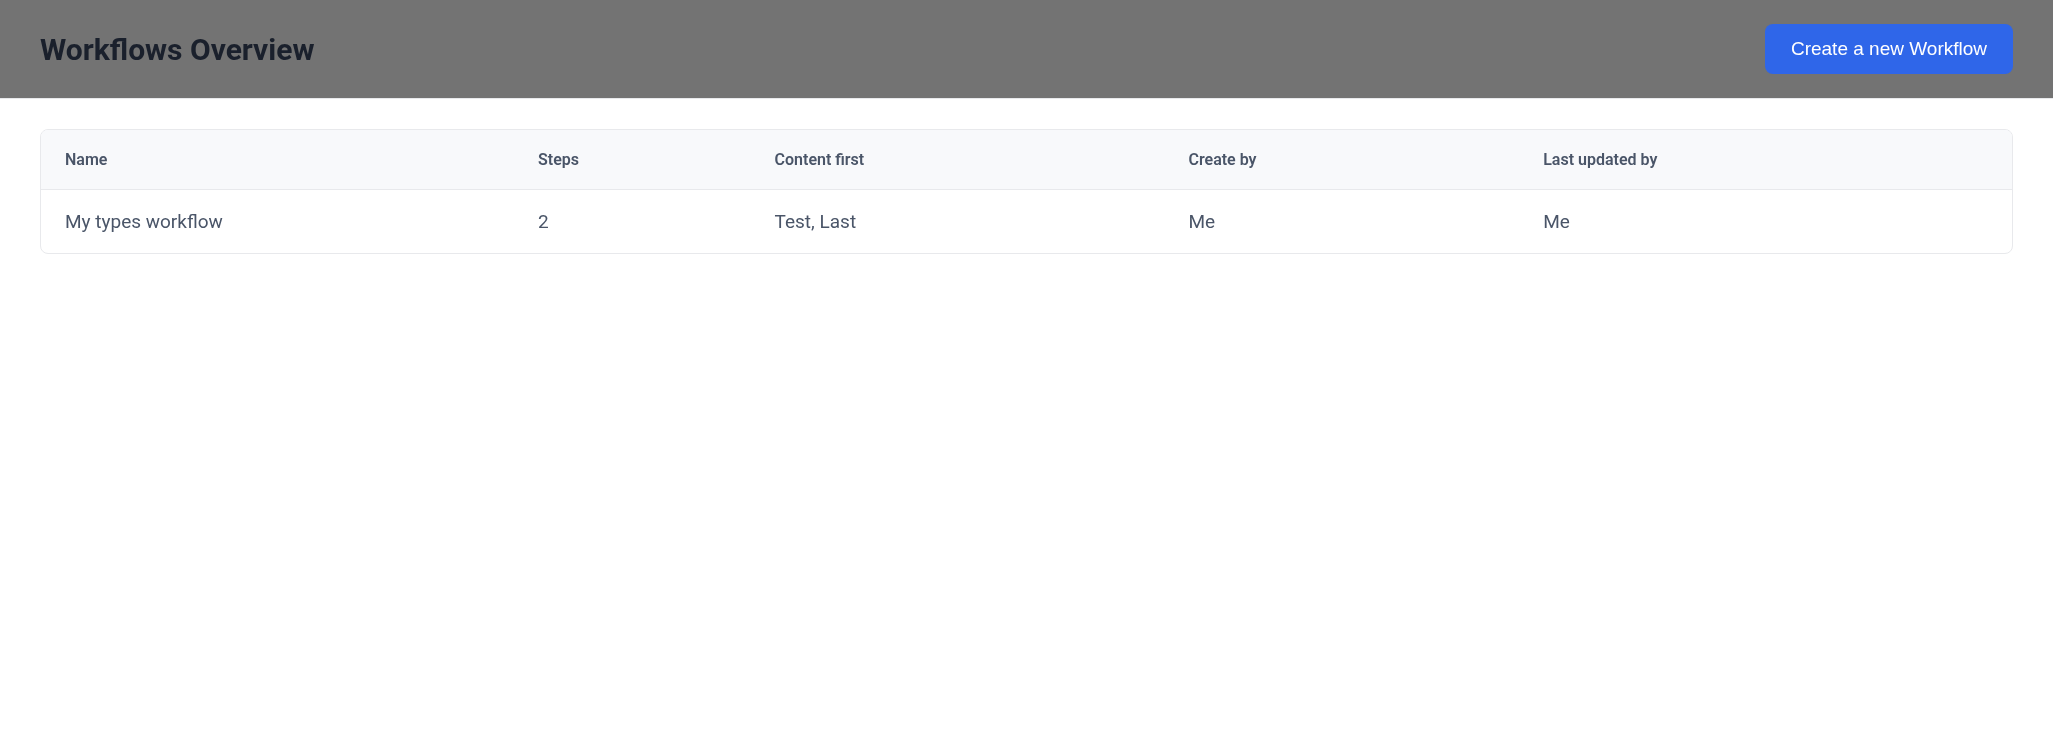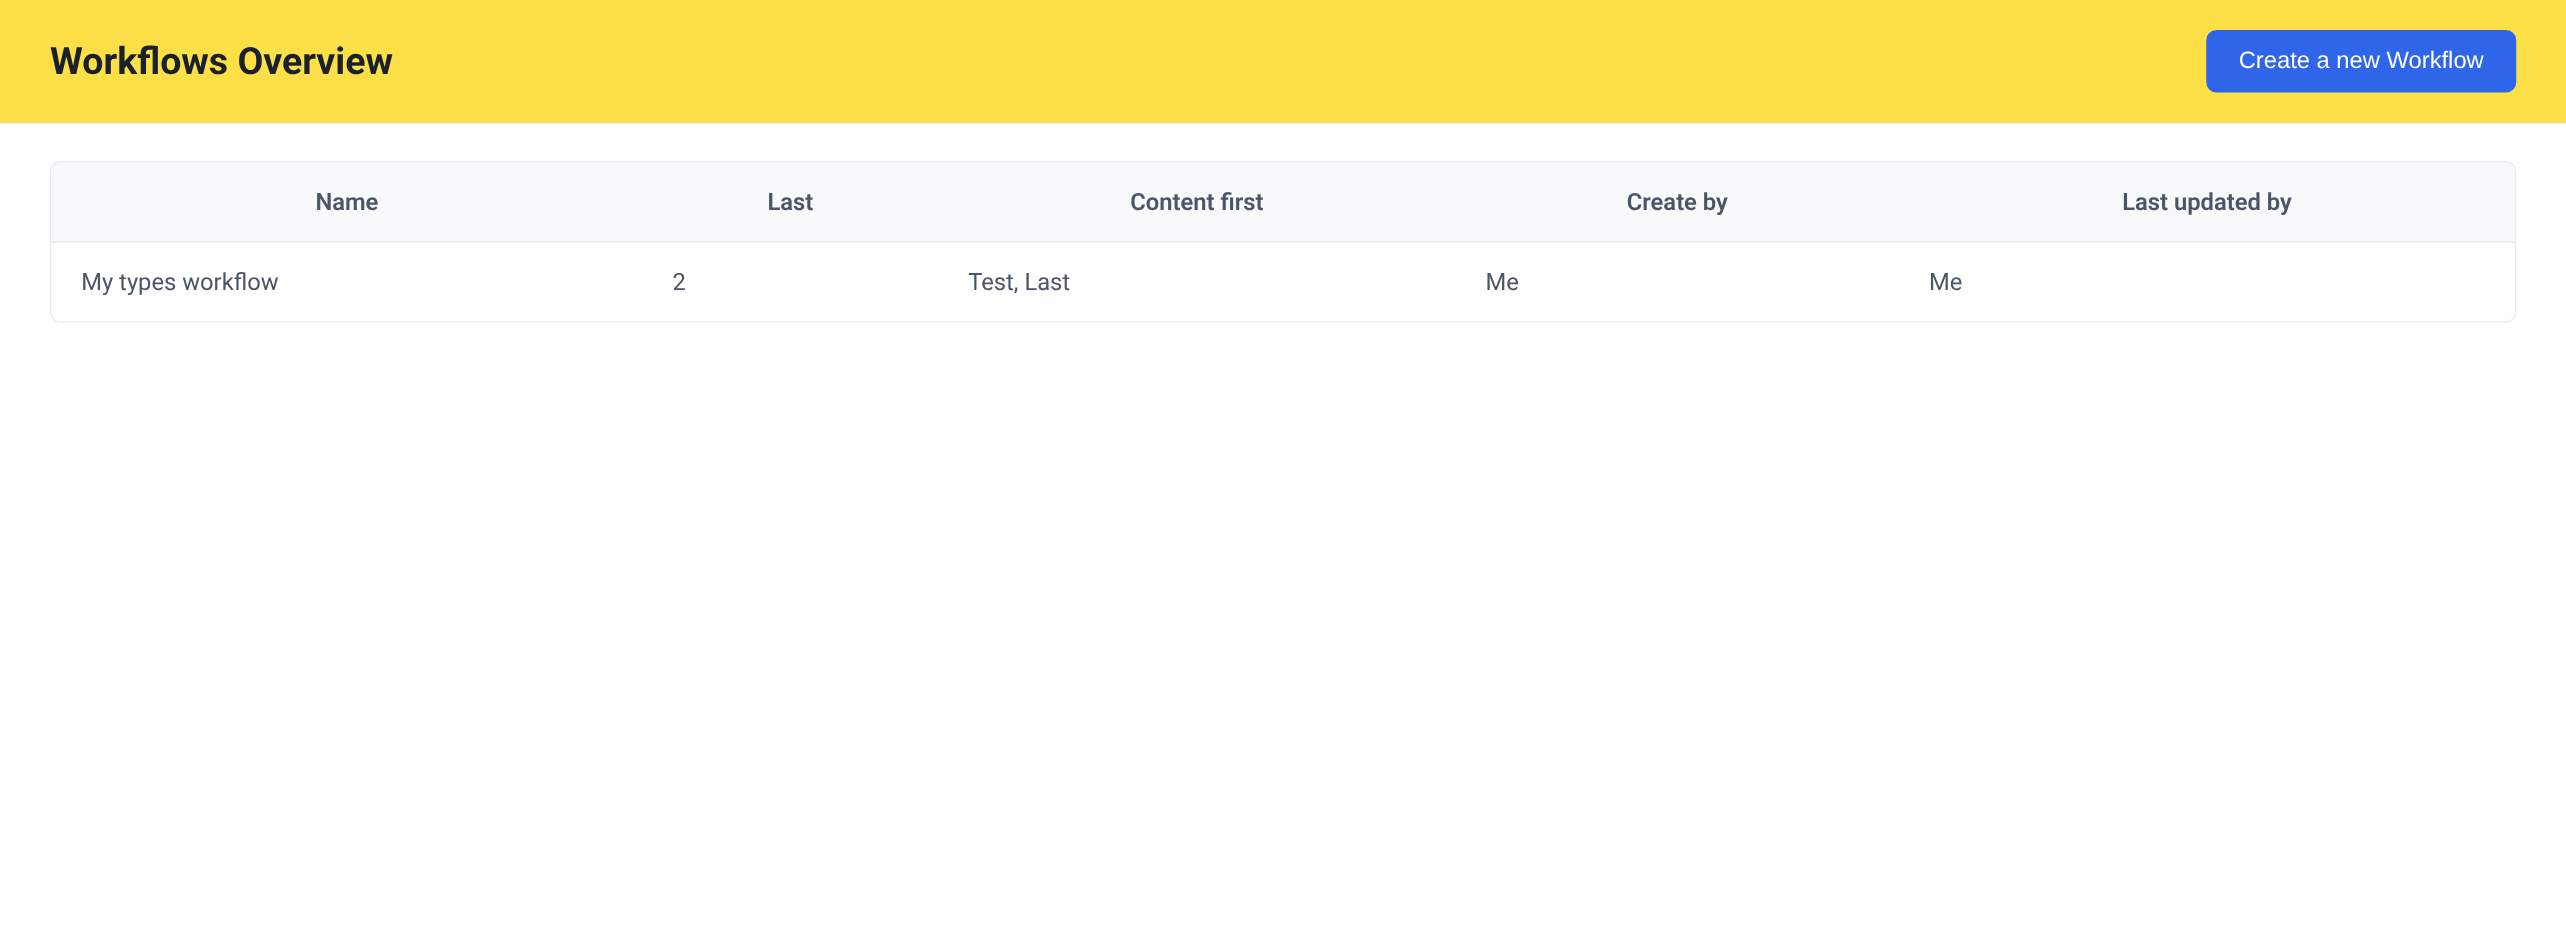--- a/index.html
+++ b/index.html
@@ -10,21 +10,21 @@
     body {
       font-family: -apple-system, BlinkMacSystemFont, "Segoe UI", Roboto, "Helvetica Neue", Arial, sans-serif;
       background: #ffffff;
       color: #1a202c;
     }
     .header {
       display: flex;
       justify-content: space-between;
       align-items: center;
       padding: 24px 40px;
-      background: #fde047;
+      background: #737373;
       border-bottom: 1px solid #e8e9ec;
     }
     .page-title {
       font-size: 30px;
       font-weight: 700;
       color: #1a202c;
     }
     .create-button {
       background: #2f66e9;
       color: #ffffff;
@@ -45,23 +45,23 @@
       background: #ffffff;
     }
     .table {
       width: 100%;
       border-collapse: collapse;
     }
     .table thead {
       background: #f8f9fb;
     }
     .table th {
-      text-align: center;
+      text-align: left;
       padding: 20px 24px;
-      font-size: 19px;
+      font-size: 16px;
       font-weight: 600;
       color: #4a5568;
       border-bottom: 1px solid #e8e9ec;
     }
     .table td {
       padding: 20px 24px;
       font-size: 19px;
       color: #4a5568;
     }
     .table th:nth-child(1), .table td:nth-child(1) { width: 24%; }
@@ -80,21 +80,21 @@
   <h1 class="page-title">Workflows Overview</h1>
   <button class="create-button">Create a new Workflow</button>
 </div>
 
 <div class="content">
   <div class="table-container">
     <table class="table">
       <thead>
         <tr>
           <th>Name</th>
-          <th>Last</th>
+          <th>Steps</th>
           <th>Content first</th>
           <th>Create by</th>
           <th>Last updated by</th>
         </tr>
       </thead>
       <tbody>
         <tr>
           <td>My types workflow</td>
           <td>2</td>
           <td>Test, Last</td>

